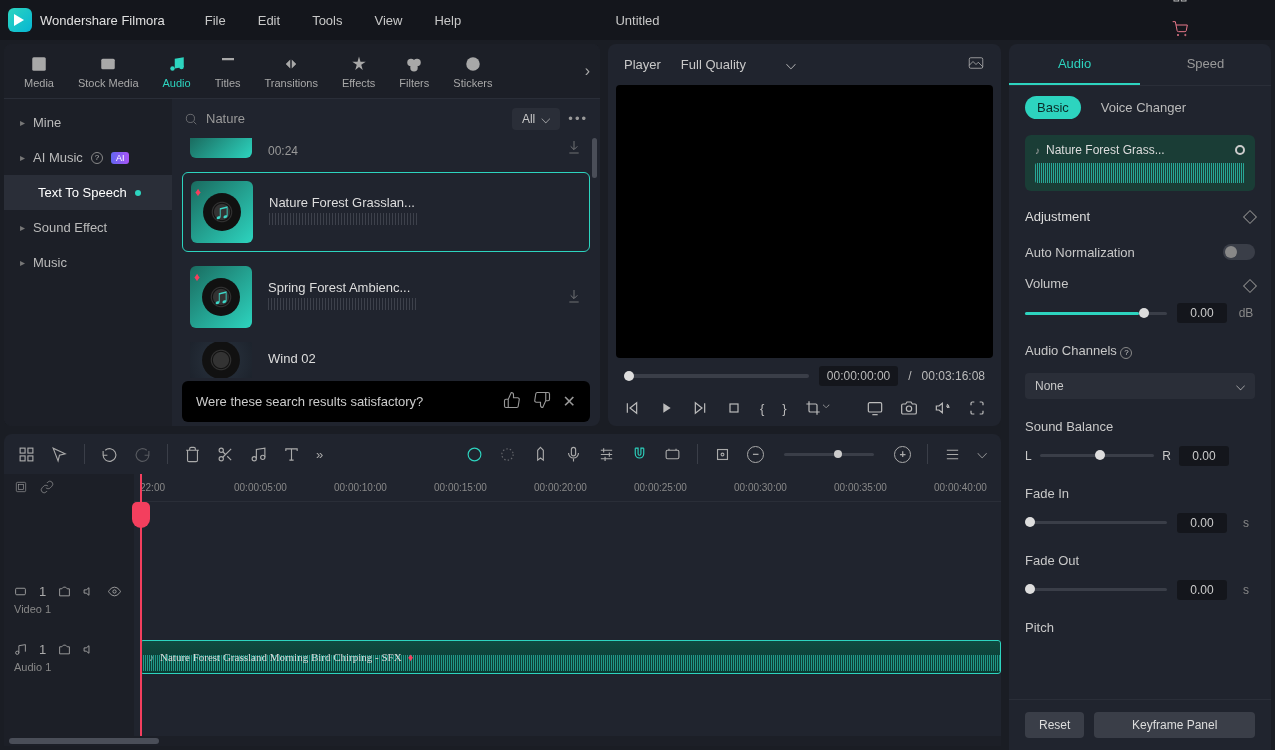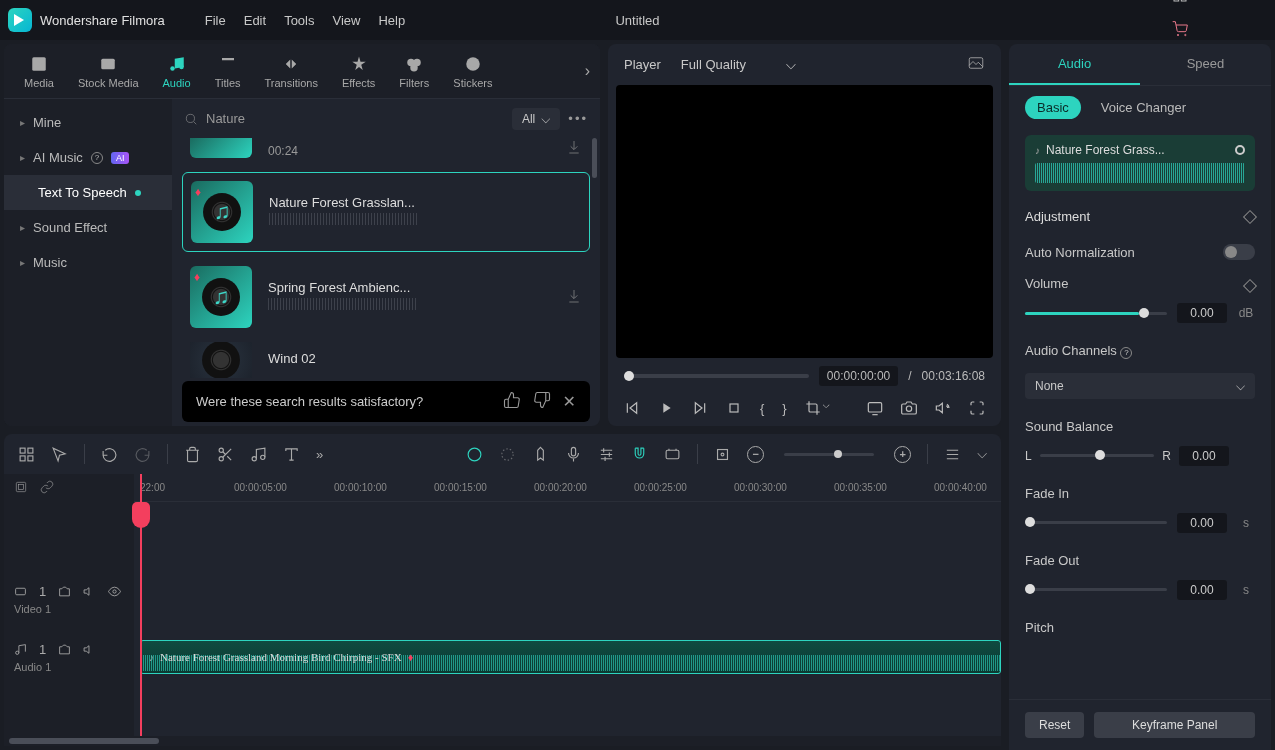--- a/index.html
+++ b/index.html
@@ -1,21 +1,21 @@
 <!DOCTYPE html>
 <html><head>
 <meta charset="utf-8">
 <style>
 * { margin:0; padding:0; box-sizing:border-box; font-family:"Segoe UI",Arial,sans-serif; }
 body { background:#1a1d24; color:#c8c8c8; width:1275px; height:750px; overflow:hidden; font-size:13px; }
 .titlebar { height:40px; background:#14161c; display:flex; align-items:center; padding:0 8px; }
 .logo { width:24px; height:24px; background:linear-gradient(135deg,#2dd4bf,#06b6d4); border-radius:6px; margin-right:8px; position:relative; }
 .logo::after { content:''; position:absolute; left:6px; top:6px; border-left:10px solid #fff; border-top:6px solid transparent; border-bottom:6px solid transparent; }
 .app-title { color:#e0e0e0; font-size:13px; margin-right:40px; }
-.menu { display:flex; gap:18px; }
+.menu { display:flex; gap:32px; }
 .menu span { cursor:pointer; font-size:13px; }
 .project-title { margin-left:auto; margin-right:auto; position:absolute; left:50%; transform:translateX(-50%); }
 .title-right { margin-left:auto; display:flex; align-items:flex-start; gap:16px;flex-direction:column; }
 .title-icon { width:18px; height:18px; display:inline-flex; align-items:center; justify-content:center; cursor:pointer; color:#bbb; }
 .title-icon svg { width:16px; height:16px; stroke:currentColor; fill:none; stroke-width:1.5; }
 .cart-icon { color:#e8788a; }
 .login-btn { color:#2dd4bf; border:1px solid #2dd4bf; padding:4px 12px; border-radius:4px; cursor:pointer; font-size:12px; }
 .export-btn { background:#2dd4bf; color:#0a2b28; padding:5px 14px; border-radius:4px; cursor:pointer; font-size:12px; display:flex; align-items:center; gap:0;margin-top:41px; }
 .win-ctrl { display:flex; gap:16px; margin-left:16px; }
 .win-ctrl span { cursor:pointer; font-size:14px; color:#bbb; width:16px; text-align:center; }

